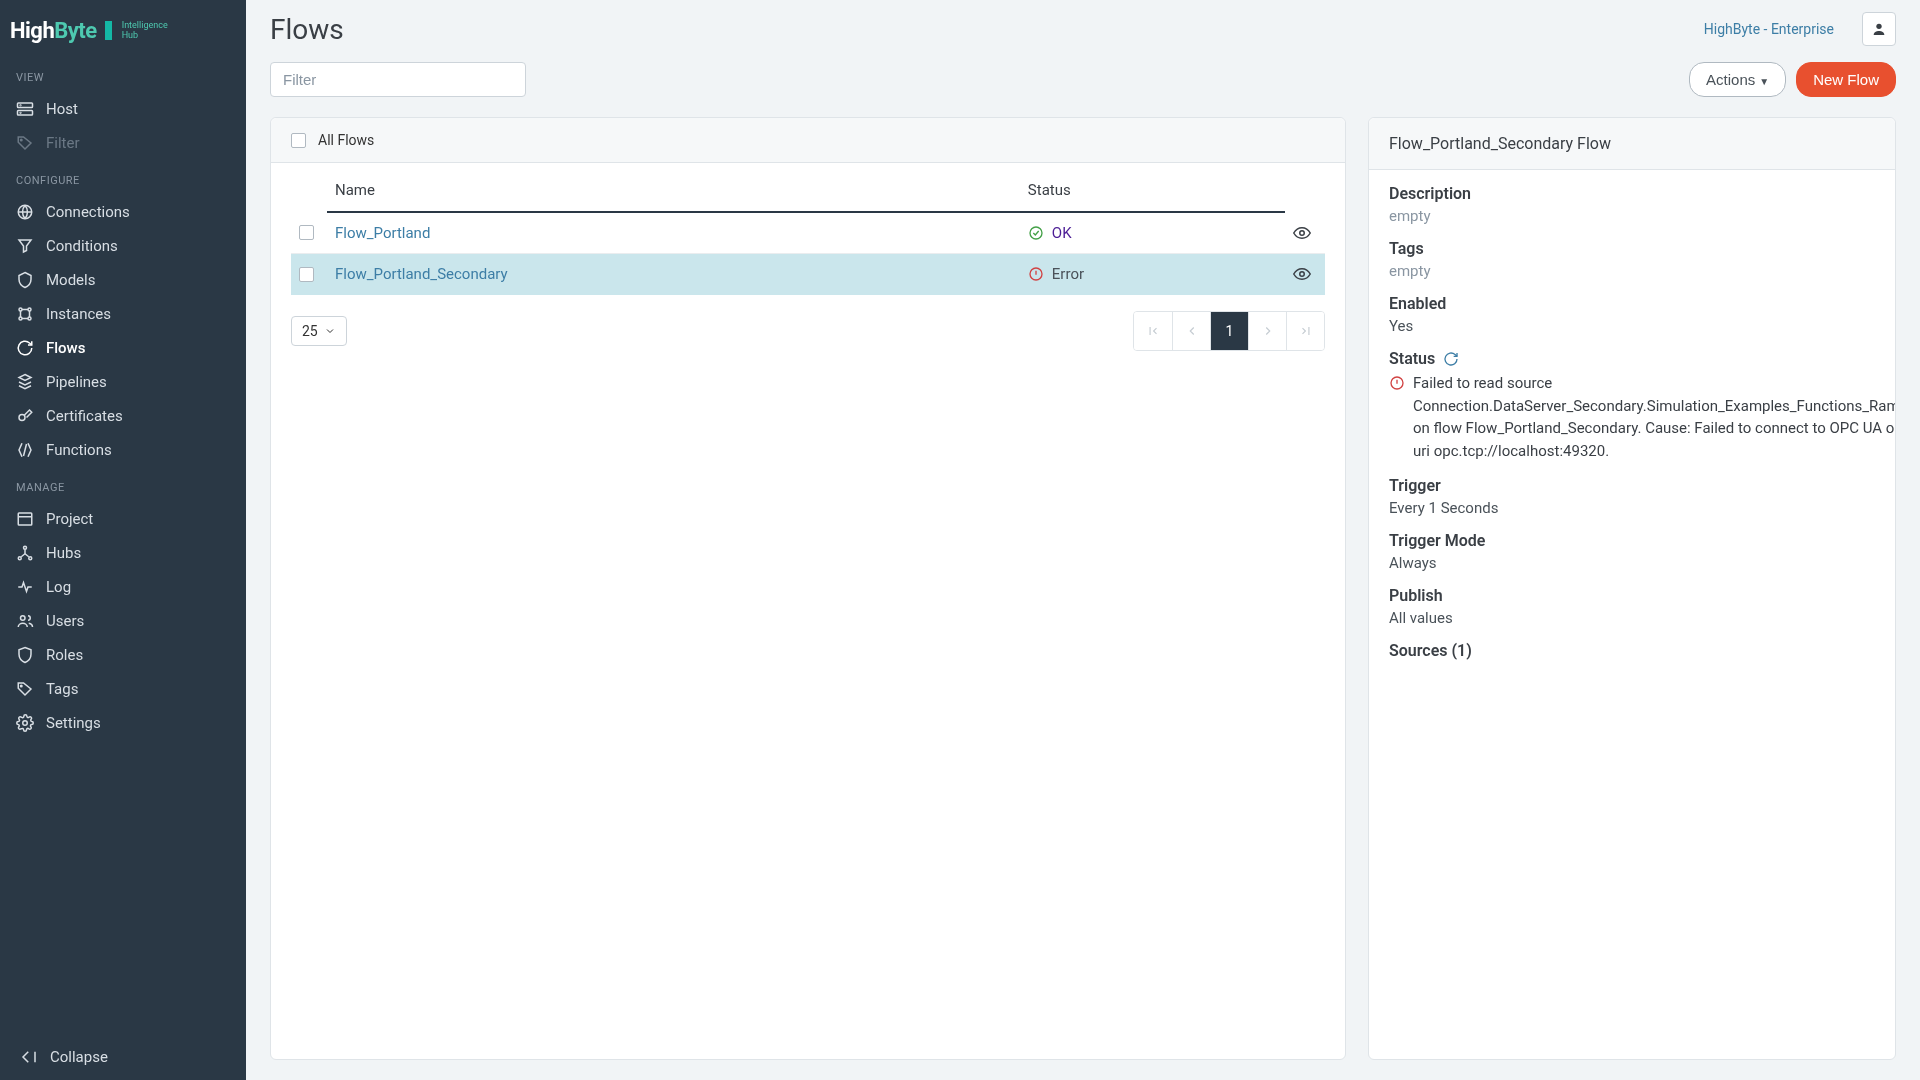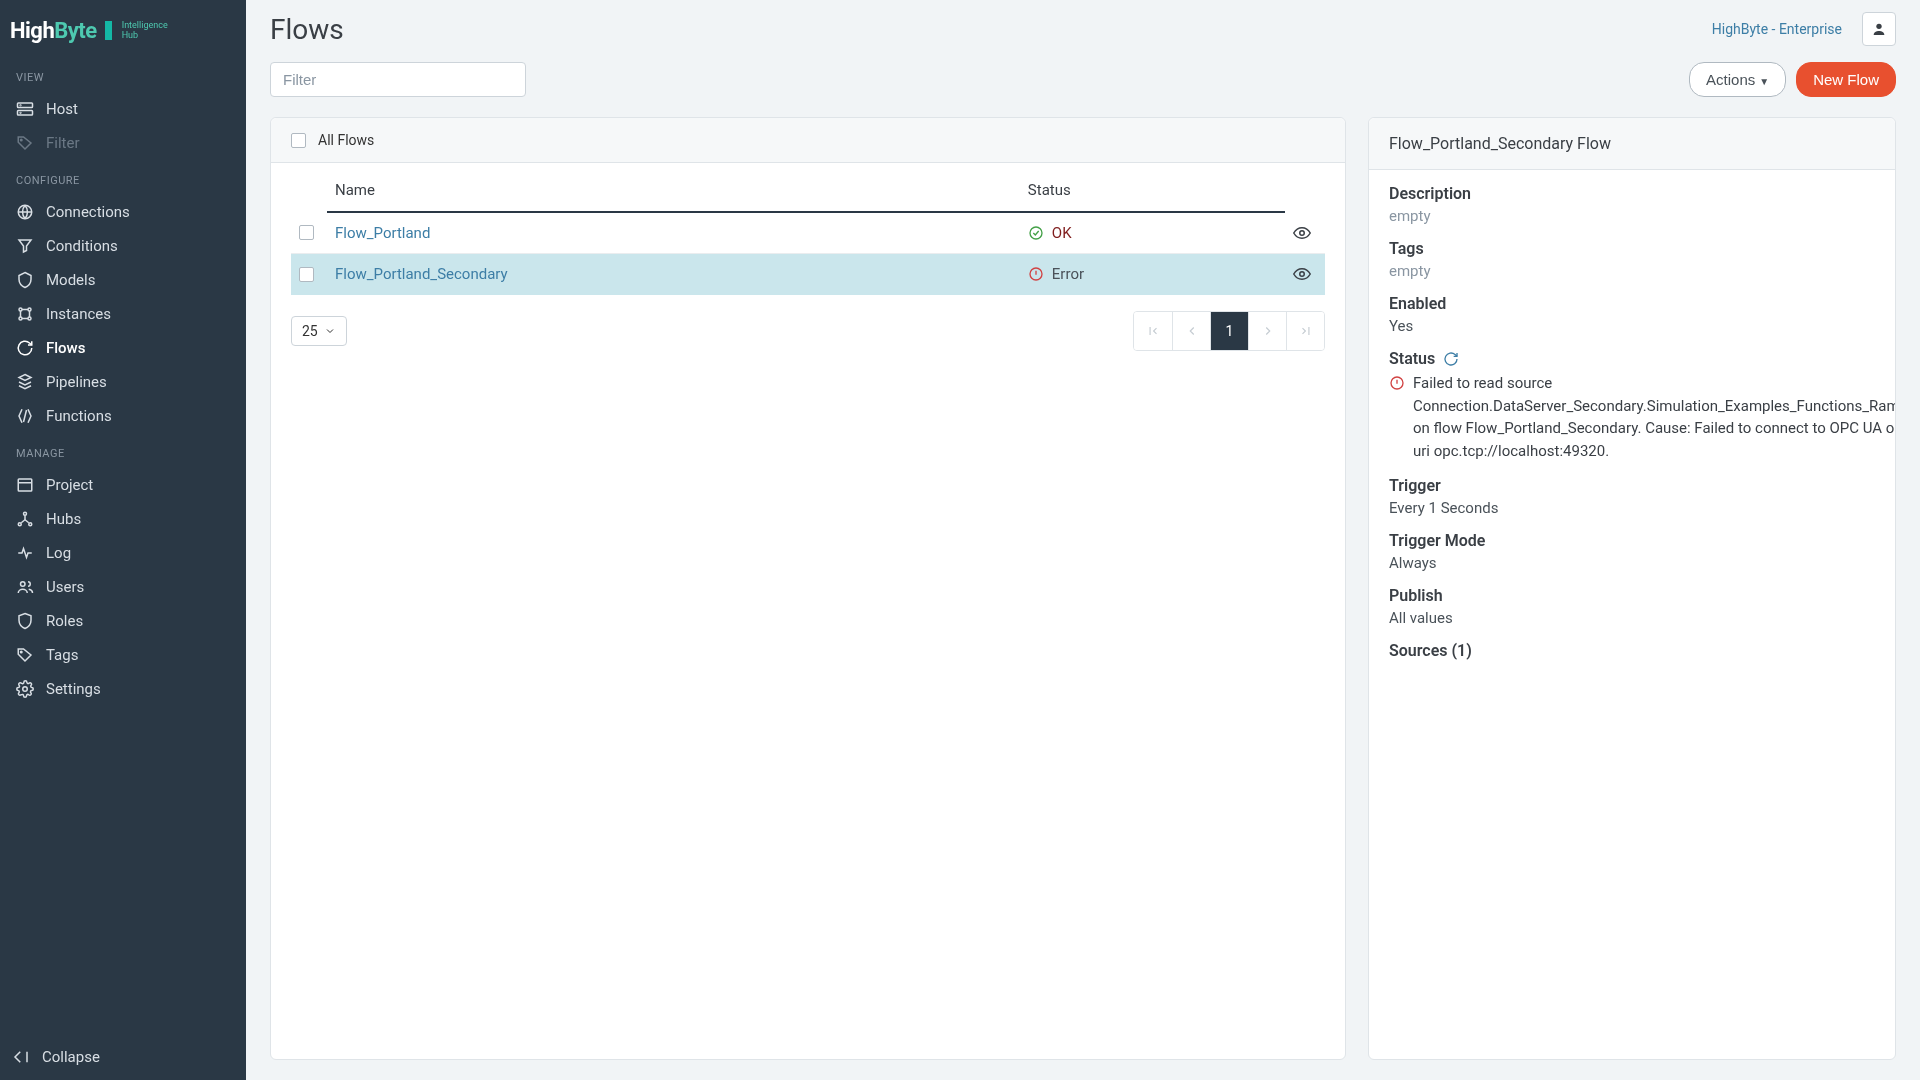--- a/index.html
+++ b/index.html
@@ -10,28 +10,28 @@
 .sidebar { width: 246px; background: #2a3845; color: #bcc5ce; display: flex; flex-direction: column; }
 .logo { padding: 18px 10px 14px; display: flex; align-items: center; gap: 8px; }
 .logo-main { color: #fff; font-size: 22px; font-weight: 700; letter-spacing: -0.5px; }
 .logo-main .accent { color: #4ec9b0; }
 .logo-sub { color: #4ec9b0; font-size: 9px; line-height: 1.1; border-left: 7px solid #14b8a6; padding-left: 10px; }
 .sidebar-heading { font-size: 11px; text-transform: uppercase; color: #8a96a2; padding: 14px 16px 8px; letter-spacing: 0.5px; }
 .sidebar-item { display: flex; align-items: center; gap: 12px; padding: 8px 16px; cursor: pointer; color: #d8dee4; font-size: 15px; }
 .sidebar-item.active { color: #fff; font-weight: 500; }
 .sidebar-item.dimmed { color: #6b7885; }
 .sidebar-item .icon { width: 18px; height: 18px; display: inline-flex; align-items: center; justify-content: center; flex-shrink: 0; }
-.sidebar-footer { margin-top: auto; padding: 14px 12px; border-top: 0; text-align: right; }
+.sidebar-footer { margin-top: auto; padding: 14px 20px; border-top: 0; text-align: right; }
 .collapse-btn { display: flex; align-items: center; gap: 12px; color: #d8dee4; cursor: pointer; font-size: 15px; }
 
 
 .main { flex: 1; display: flex; flex-direction: column; }
 .topbar { display: flex; align-items: center; padding: 12px 24px 0; gap: 12px; }
 .page-title { font-size: 28px; font-weight: 400; color: #3a3f45; }
-.topbar-right { margin-left: auto; display: flex; align-items: center; gap: 20px; }
+.topbar-right { margin-left: auto; display: flex; align-items: center; gap: 28px; }
 .license-link { color: #3d7ea6; font-size: 14px; text-decoration: none; }
 .user-btn { width: 34px; height: 34px; border: 1px solid #cdd4da; background: #fff; border-radius: 4px; display: flex; align-items: center; justify-content: center; cursor: pointer; }
 
 .toolbar { display: flex; align-items: center; padding: 16px 24px 0; gap: 12px; }
 .filter-input { width: 256px; padding: 8px 12px; border: 1px solid #cdd4da; border-radius: 4px; font-size: 15px; background: #fff; }
 .filter-input::placeholder { color: #8a96a2; }
 .toolbar-right { margin-left: auto; display: flex; gap: 10px; }
 .btn { padding: 8px 16px; border-radius: 15px; font-size: 15px; cursor: pointer; border: 1px solid transparent; }
 .btn-outline { border-color: #b0b9c1; background: #fff; color: #4a5259; }
 .btn-outline .caret { margin-left: 4px; font-size: 10px; }
@@ -47,21 +47,21 @@
 .card-body { padding: 0 20px; }
 .table { width: 100%; border-collapse: collapse; }
 .table th { text-align: left; font-weight: 400; font-size: 15px; padding: 18px 8px 12px; color: #3a3f45; border-bottom: 2px solid #2a3845; }
 .table th.col-check { width: 36px; border-bottom: none; }
 .table th.col-eye { width: 40px; border-bottom: none; }
 .table td { padding: 11px 8px; border-bottom: 1px solid #eaedef; font-size: 15px; vertical-align: middle; }
 .table tr.selected { background: #cae6ec; }
 .table tr.selected td { border-bottom-color: #cae6ec; }
 .flow-link { color: #3d7ea6; text-decoration: none; }
 .status-cell { display: flex; align-items: center; gap: 8px; }
-.status-ok { color: #7f1d1d; }
+.status-ok { color: #4c1d95; }
 .status-err { color: #4a5259; }
 .eye-btn { cursor: pointer; color: #3a3f45; }
 
 .card-footer { padding: 16px 20px 18px; display: flex; align-items: center; }
 .page-size { display: flex; align-items: center; gap: 6px; border: 1px solid #cdd4da; border-radius: 4px; padding: 6px 10px; cursor: pointer; font-size: 14px;}
 .pagination { margin-left: auto; display: flex; border: 1px solid #dfe4e8; border-radius: 4px; overflow: hidden; }
 .pg-btn { width: 38px; height: 38px; display: flex; align-items: center; justify-content: center; cursor: pointer; color: #8a96a2; font-size: 14px; background: #fff; border-left: 1px solid #dfe4e8; }
 .pg-btn:first-child { border-left: none; }
 .pg-btn.active { background: #2a3845; color: #fff; }
 .pg-btn.disabled { color: #c5ccd2; cursor: default; }
@@ -160,20 +160,29 @@
         </span>
       <span>Flows</span>
     </div>
     <div class="sidebar-item">
       <span class="icon">
           <svg width="18" height="18" viewBox="0 0 24 24" fill="none" stroke="currentColor" stroke-width="2">
             <path d="M12 2l8 4-8 4-8-4 8-4zM4 12l8 4 8-4M4 17l8 4 8-4"></path>
           </svg>
         </span>
       <span>Pipelines</span>
+    </div>
+    <div class="sidebar-item">
+      <span class="icon">
+          <svg width="18" height="18" viewBox="0 0 24 24" fill="none" stroke="currentColor" stroke-width="2">
+            <circle cx="8" cy="14" r="4"></circle>
+            <path d="M11 11l7-7 3 3-7 7"></path>
+          </svg>
+        </span>
+      <span>Certificates</span>
     </div>
     <div class="sidebar-item">
       <span class="icon">
           <svg width="18" height="18" viewBox="0 0 24 24" fill="none" stroke="currentColor" stroke-width="2">
             <path d="M8 3l-4 9 4 9M16 3l4 9-4 9M14 4l-4 16"></path>
           </svg>
         </span>
       <span>Functions</span>
     </div>
 

